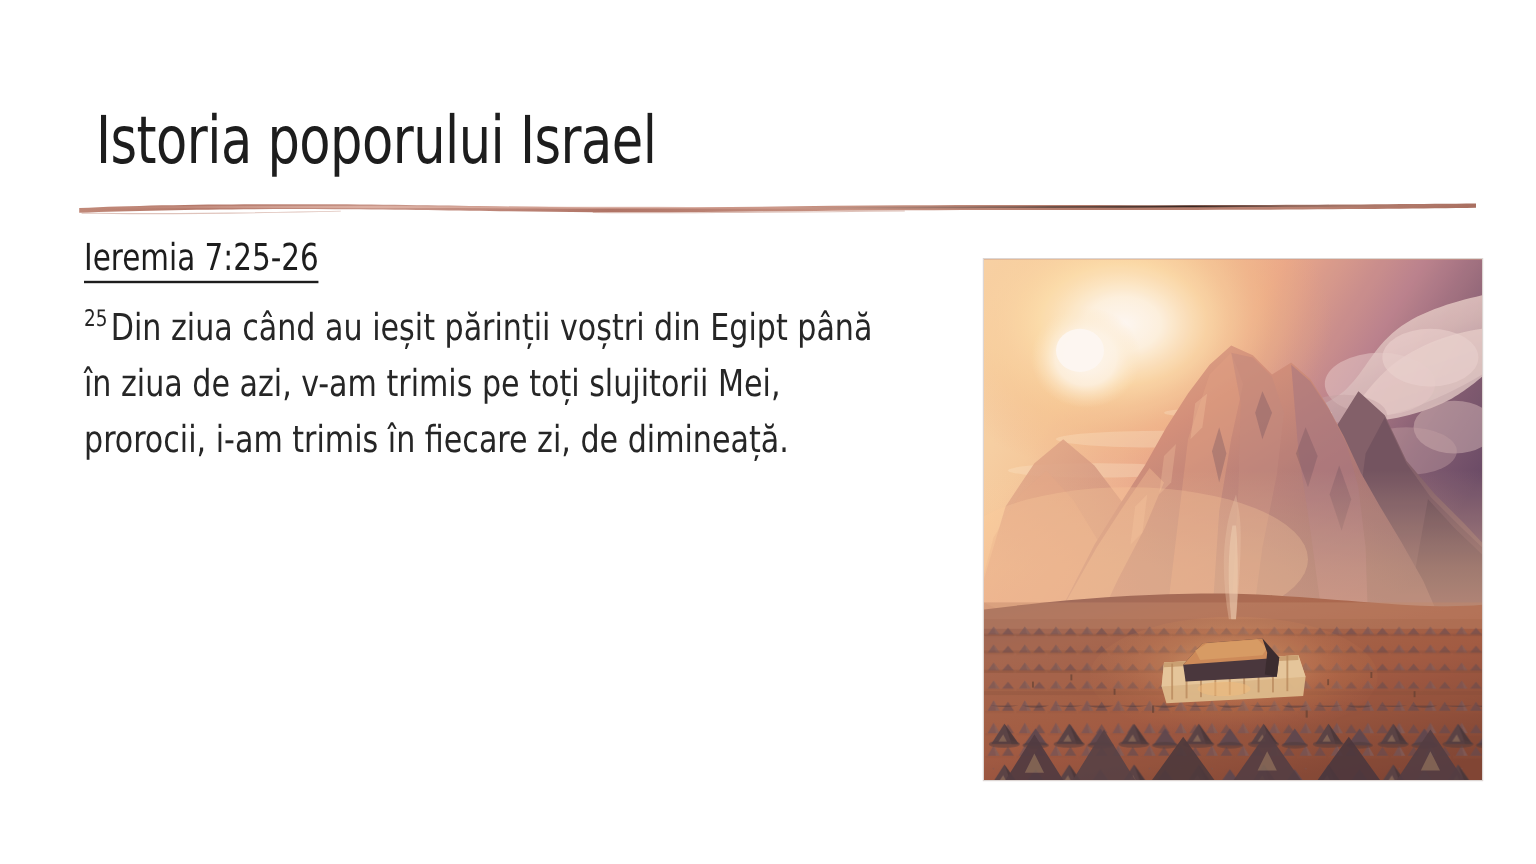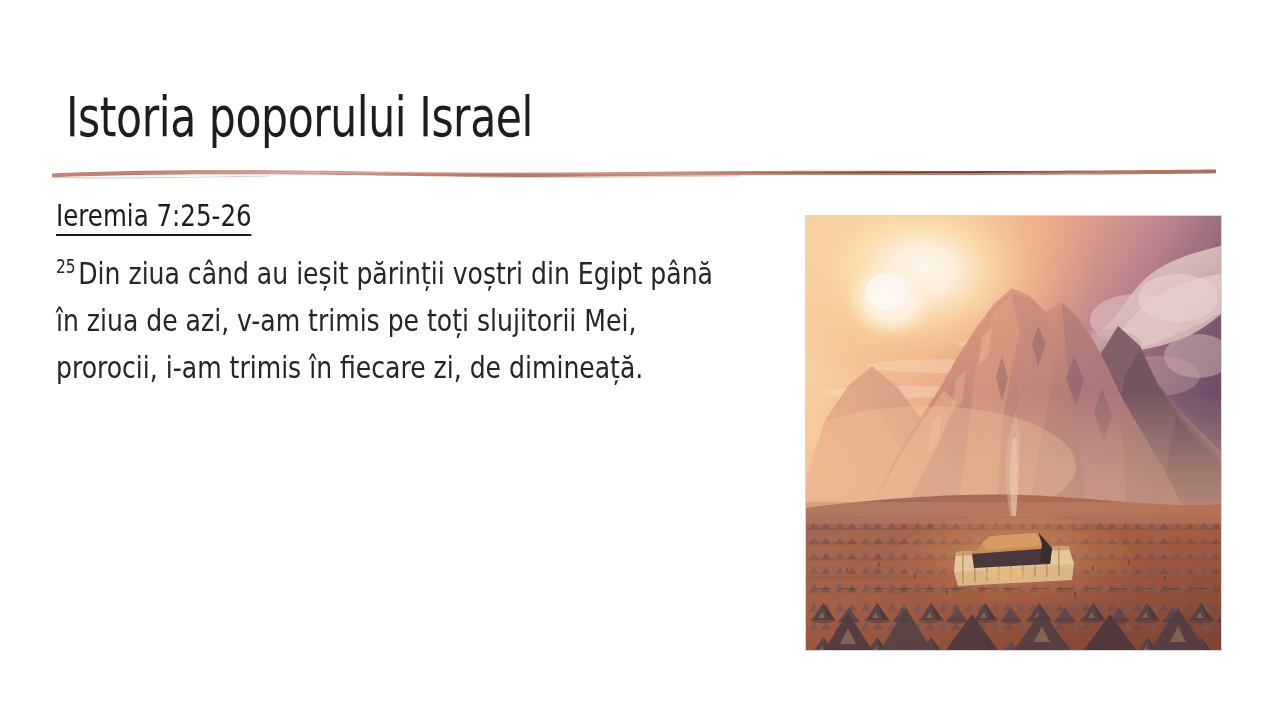--- a/index.html
+++ b/index.html
@@ -14,20 +14,21 @@
     position: relative;
     overflow: hidden;
     font-family: "Liberation Sans", sans-serif;
     -webkit-font-smoothing: antialiased;
   }
 
   .slide {
     position: absolute;
     inset: 0;
     background: #ffffff;
+    margin-left: 14px;
   }
 
   
   .title {
     position: absolute;
     left: 66px;
     top: 86px;
     width: 1100px;
     font-family: "DejaVu Sans Condensed", "Liberation Sans Narrow", "Liberation Sans", sans-serif;
     font-size: 55px;

